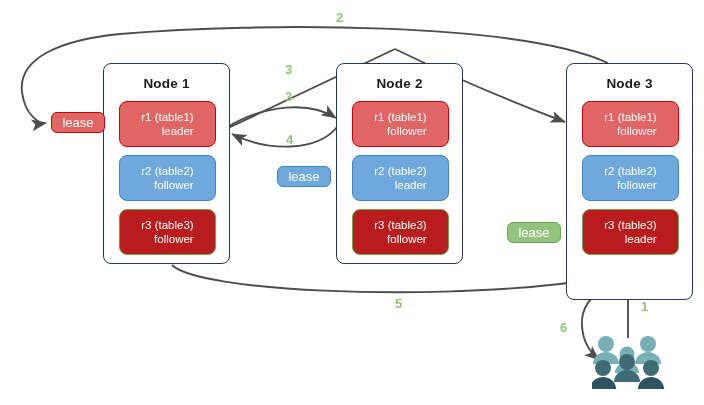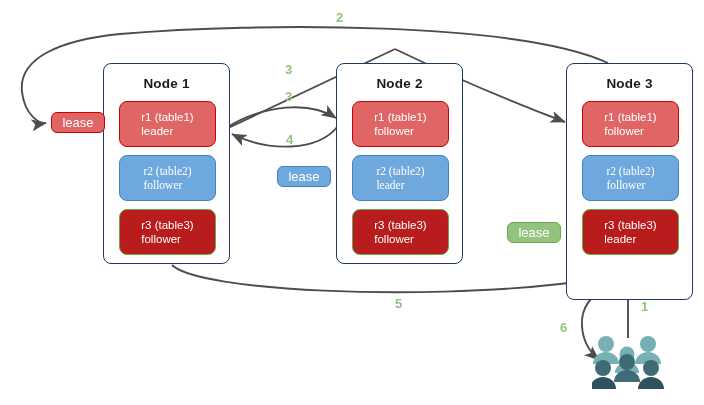--- a/index.html
+++ b/index.html
@@ -1,24 +1,24 @@
 <!DOCTYPE html>
 <html><head>
 <meta charset="utf-8">
 <style>
   html,body{margin:0;padding:0;background:#ffffff;}
   body{width:704px;height:405px;overflow:hidden;font-family:"Liberation Sans",sans-serif;}
   #stage{position:relative;width:704px;height:405px;background:#fff;}
   svg.layer{position:absolute;left:0;top:0;width:704px;height:405px;overflow:visible;}
   .node-box{position:absolute;border:1.6px solid #1f3864;border-radius:8px;background:#ffffff;box-sizing:border-box;}
   .node-title{position:absolute;left:0;right:0;text-align:center;font-weight:bold;font-size:13.5px;color:#1a1a1a;letter-spacing:.2px;}
-  .repl{position:absolute;border-radius:8px;box-sizing:border-box;display:flex;align-items:center;justify-content:center;text-align:left;color:#ffffff;font-size:11.5px;line-height:14px;}
+  .repl{position:absolute;border-radius:8px;box-sizing:border-box;display:flex;align-items:center;justify-content:center;text-align:right;color:#ffffff;font-size:11.5px;line-height:14px;}
   .repl span{display:block;}
   .r-red{background:#e06666;border:1.6px solid #cc0000;}
-  .r-blue{background:#6fa8dc;border:1.6px solid #3d85c6;font-family:Liberation Serif, serif;}
+  .r-blue{background:#6fa8dc;border:1.6px solid #3d85c6;}
   .r-green{background:#b91c1c;border:1.6px solid #6aa84f;}
   .lease{position:absolute;border-radius:6px;box-sizing:border-box;display:flex;align-items:center;justify-content:center;color:#fff;font-size:13px;}
   .l-red{background:#e06666;border:1.6px solid #cc0000;}
   .l-blue{background:#6fa8dc;border:1.6px solid #3d85c6;}
   .l-green{background:#93c47d;border:1.6px solid #6aa84f;}
   .step{position:absolute;color:#93c47d;font-weight:bold;font-size:13px;line-height:13px;}
   #people{position:absolute;}
 </style>
 </head>
 <body>

